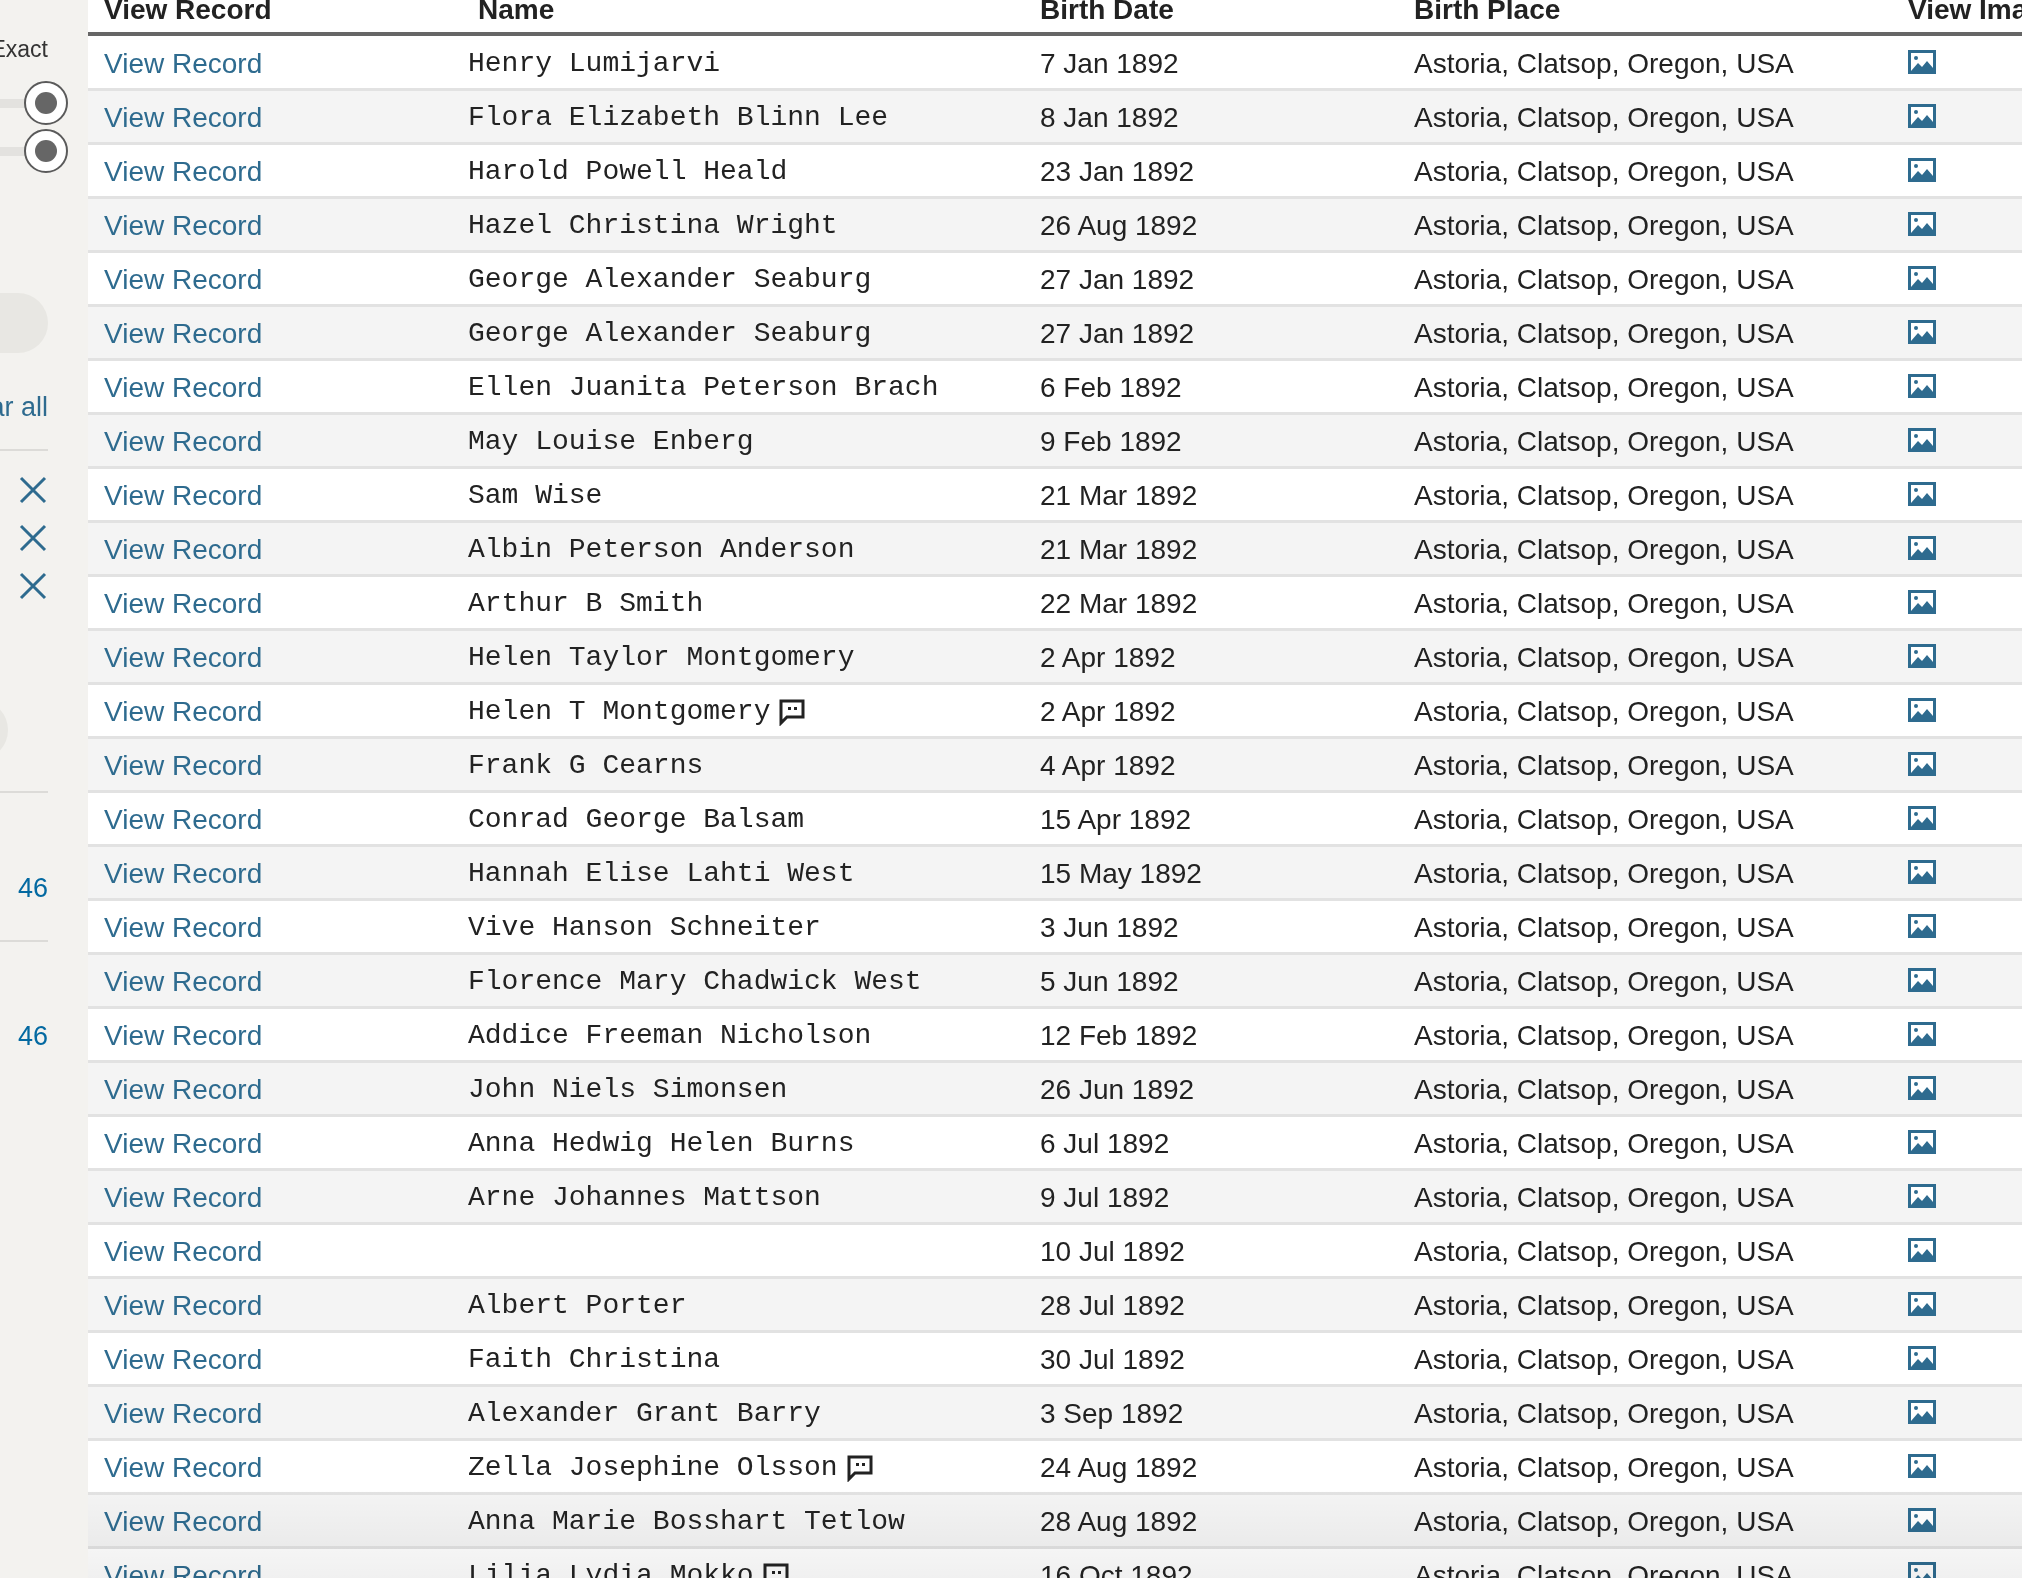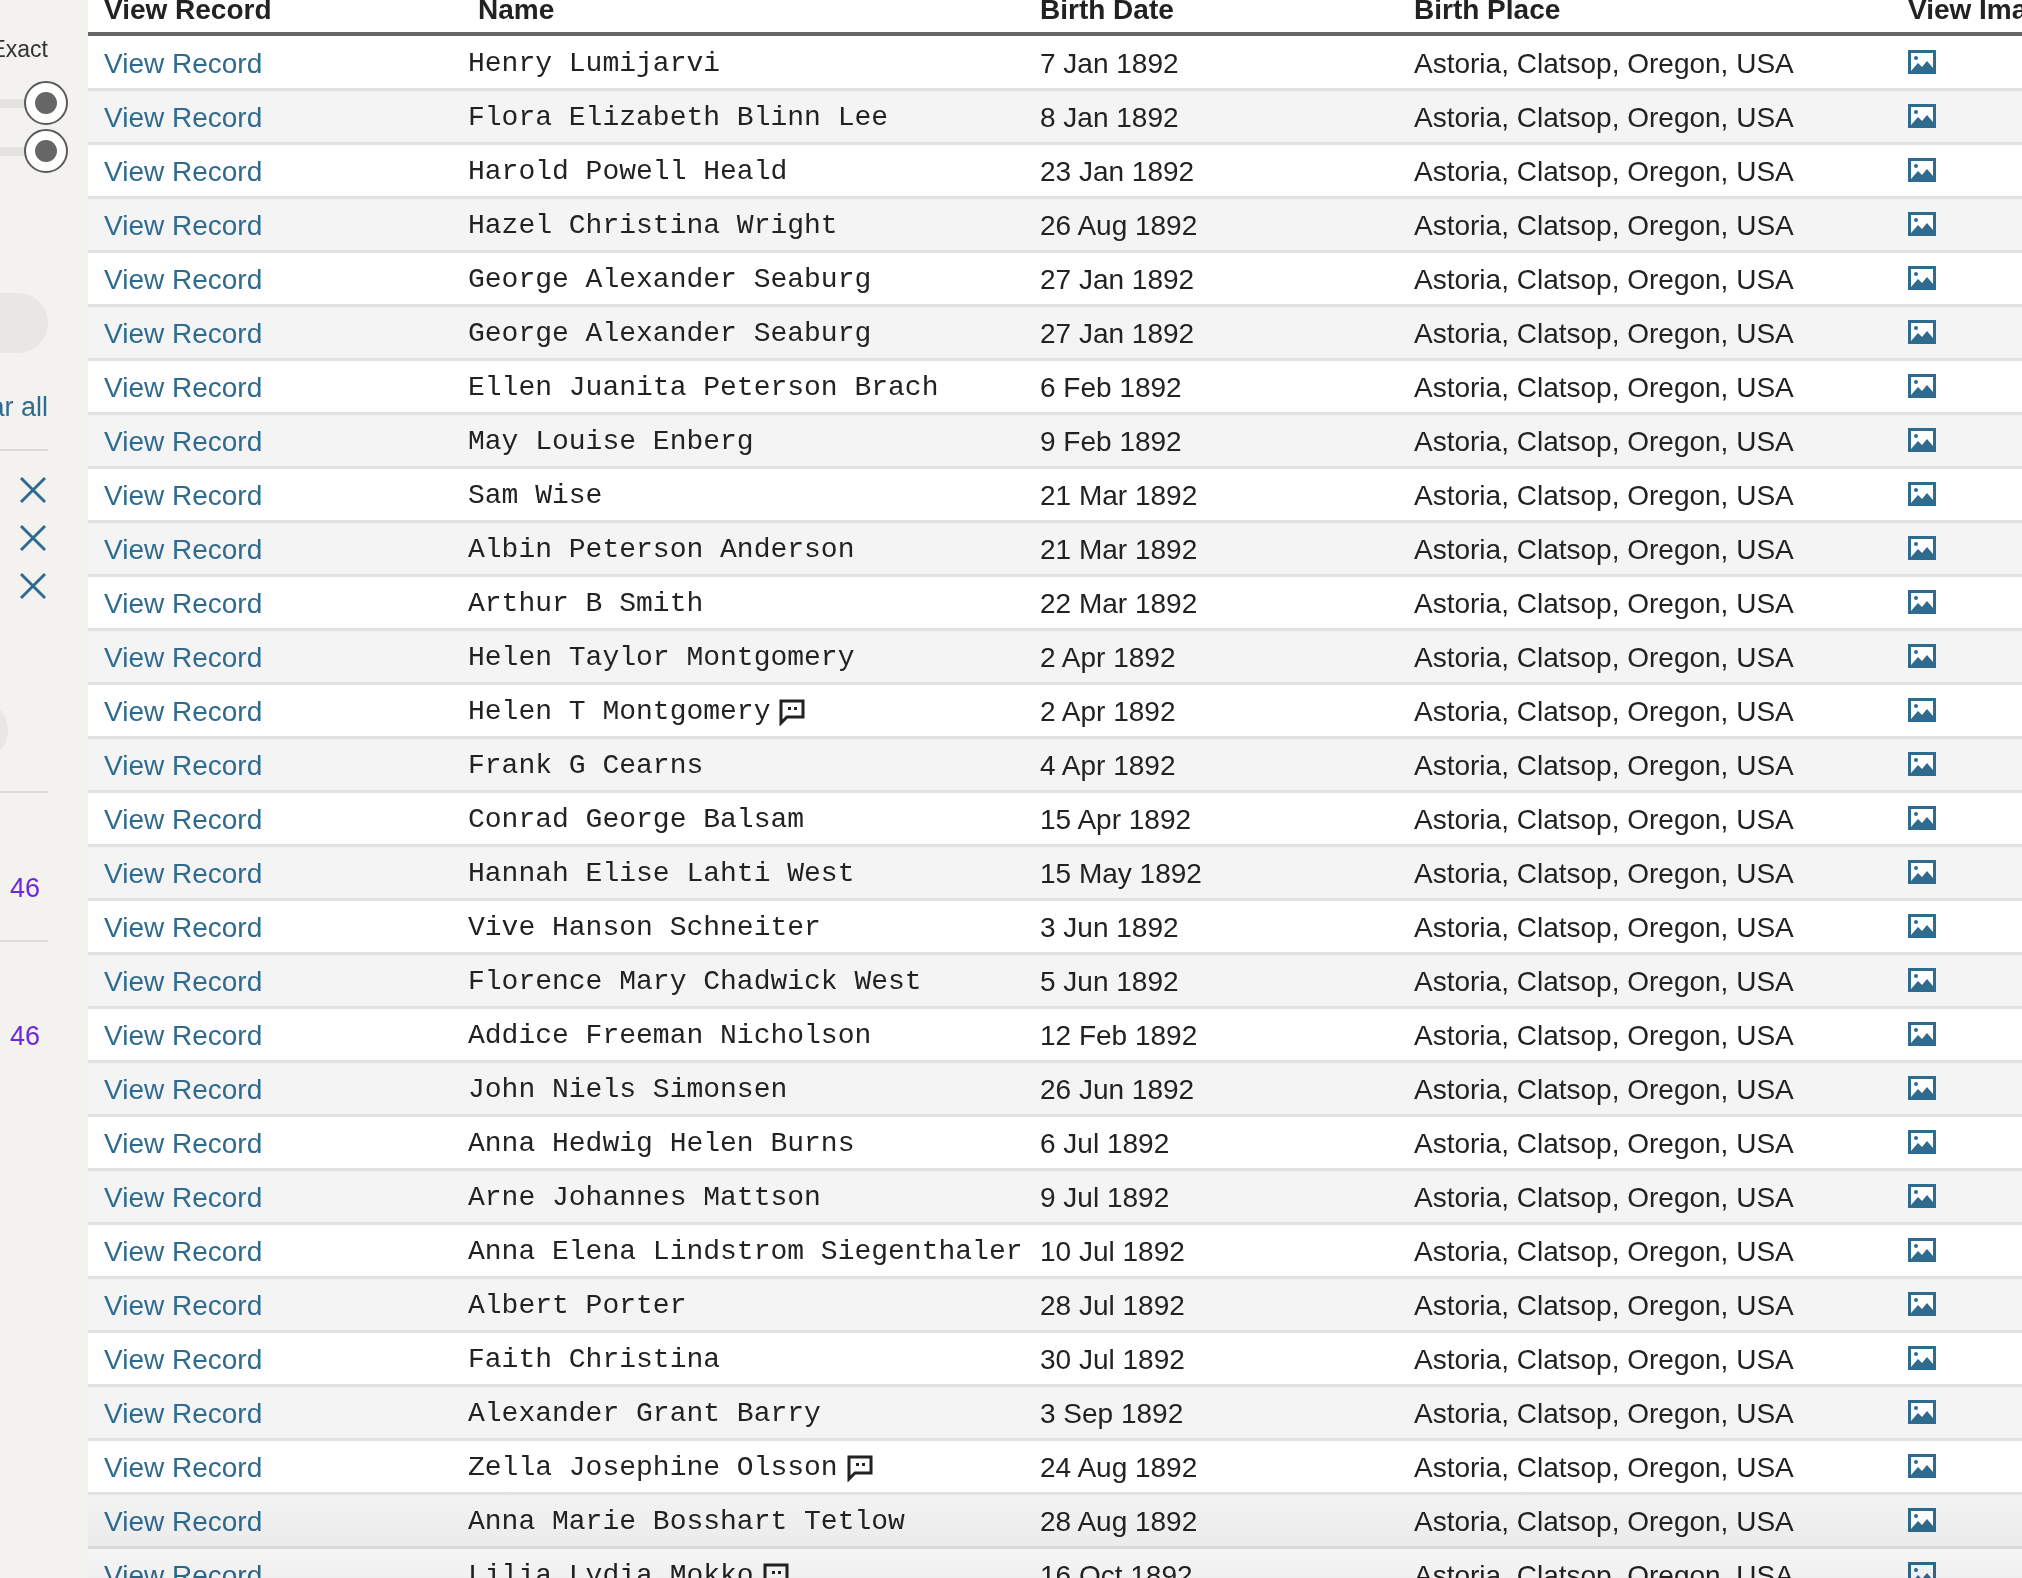--- a/index.html
+++ b/index.html
@@ -6,21 +6,21 @@
   body { width:2022px; height:1578px; overflow:hidden; background:#ffffff; font-family:"Liberation Sans", sans-serif; position:relative; }
   .sidebar { position:absolute; left:0; top:0; width:88px; height:1578px; background:#f3f2ef; overflow:hidden; }
   .sb-exact { position:absolute; right:40px; top:36px; font-size:23px; color:#333; white-space:nowrap; }
   .sb-track { position:absolute; left:0; width:50px; height:9px; background:#e3e2df; }
   .sb-handle { position:absolute; left:24px; width:44px; height:44px; border-radius:50%; background:#fff; border:2px solid #5a5a5a; box-sizing:border-box; display:flex; align-items:center; justify-content:center; }
   .sb-handle::after { content:""; width:22px; height:22px; border-radius:50%; background:#666; }
   .sb-pill { position:absolute; left:-60px; width:108px; height:60px; border-radius:30px; background:#e8e7e3; }
   .sb-clear { position:absolute; right:40px; top:392px; font-size:27px; color:#2e6b8f; white-space:nowrap; }
   .sb-rule { position:absolute; left:0; width:48px; height:2px; background:#dcdbd8; }
   .sb-x { position:absolute; left:18px; width:30px; height:30px; }
-  .sb-count { position:absolute; right:48px; font-size:27px; color:#6d28d9; }
+  .sb-count { position:absolute; right:40px; font-size:27px; color:#0369a1; }
   .main { position:absolute; left:88px; top:0; width:1934px; height:1578px; overflow:hidden;text-align:right; }
   .thead { position:absolute; left:0; top:0; width:1934px; height:36px; border-bottom:4px solid #666; box-sizing:border-box; }
   .th { position:absolute; top:-6px; font-size:28px; font-weight:bold; color:#222; white-space:nowrap; }
   .rows { position:absolute; left:0; top:37px; width:1934px; }
   .row { position:relative; height:54px; border-bottom:3px solid #e2e2e2; box-sizing:border-box; }
   .row.alt { background:#f4f4f4; }
   .cell { position:absolute; top:11px; font-size:28px; color:#222; white-space:nowrap; }
   .c-link { left:16px; color:#2e6b8f; text-decoration:none; cursor:pointer; }
   .c-name { left:380px; display:flex; align-items:center; gap:8px;font-family:Liberation Mono, monospace; }
   .c-date { left:952px; }
@@ -353,23 +353,20 @@
     <div class="cell c-date">9 Jul 1892</div>
     <div class="cell c-place"><b>Astoria</b><span>, Clatsop, Oregon, USA</span></div>
     <svg class="cell c-img" viewBox="0 0 28 24">
       <rect x="1.5" y="1.5" width="25" height="21" fill="#fff" stroke="#2e6b8f" stroke-width="3"></rect>
       <circle cx="8" cy="8" r="2" fill="#2e6b8f"></circle>
       <path d="M3 21 L10 13 L14 17 L19 11 L25 18 L25 21 Z" fill="#2e6b8f"></path>
     </svg>
   </div>
       <div class="row">
     <a class="cell c-link">View Record</a>
-    <div class="cell c-name">
-          <span class="nm">Anna Elena Lindstrom Siegenthaler</span>
-        </div>
     <div class="cell c-date">10 Jul 1892</div>
     <div class="cell c-place"><b>Astoria</b><span>, Clatsop, Oregon, USA</span></div>
     <svg class="cell c-img" viewBox="0 0 28 24">
       <rect x="1.5" y="1.5" width="25" height="21" fill="#fff" stroke="#2e6b8f" stroke-width="3"></rect>
       <circle cx="8" cy="8" r="2" fill="#2e6b8f"></circle>
       <path d="M3 21 L10 13 L14 17 L19 11 L25 18 L25 21 Z" fill="#2e6b8f"></path>
     </svg>
   </div>
       <div class="row alt">
     <a class="cell c-link">View Record</a>

